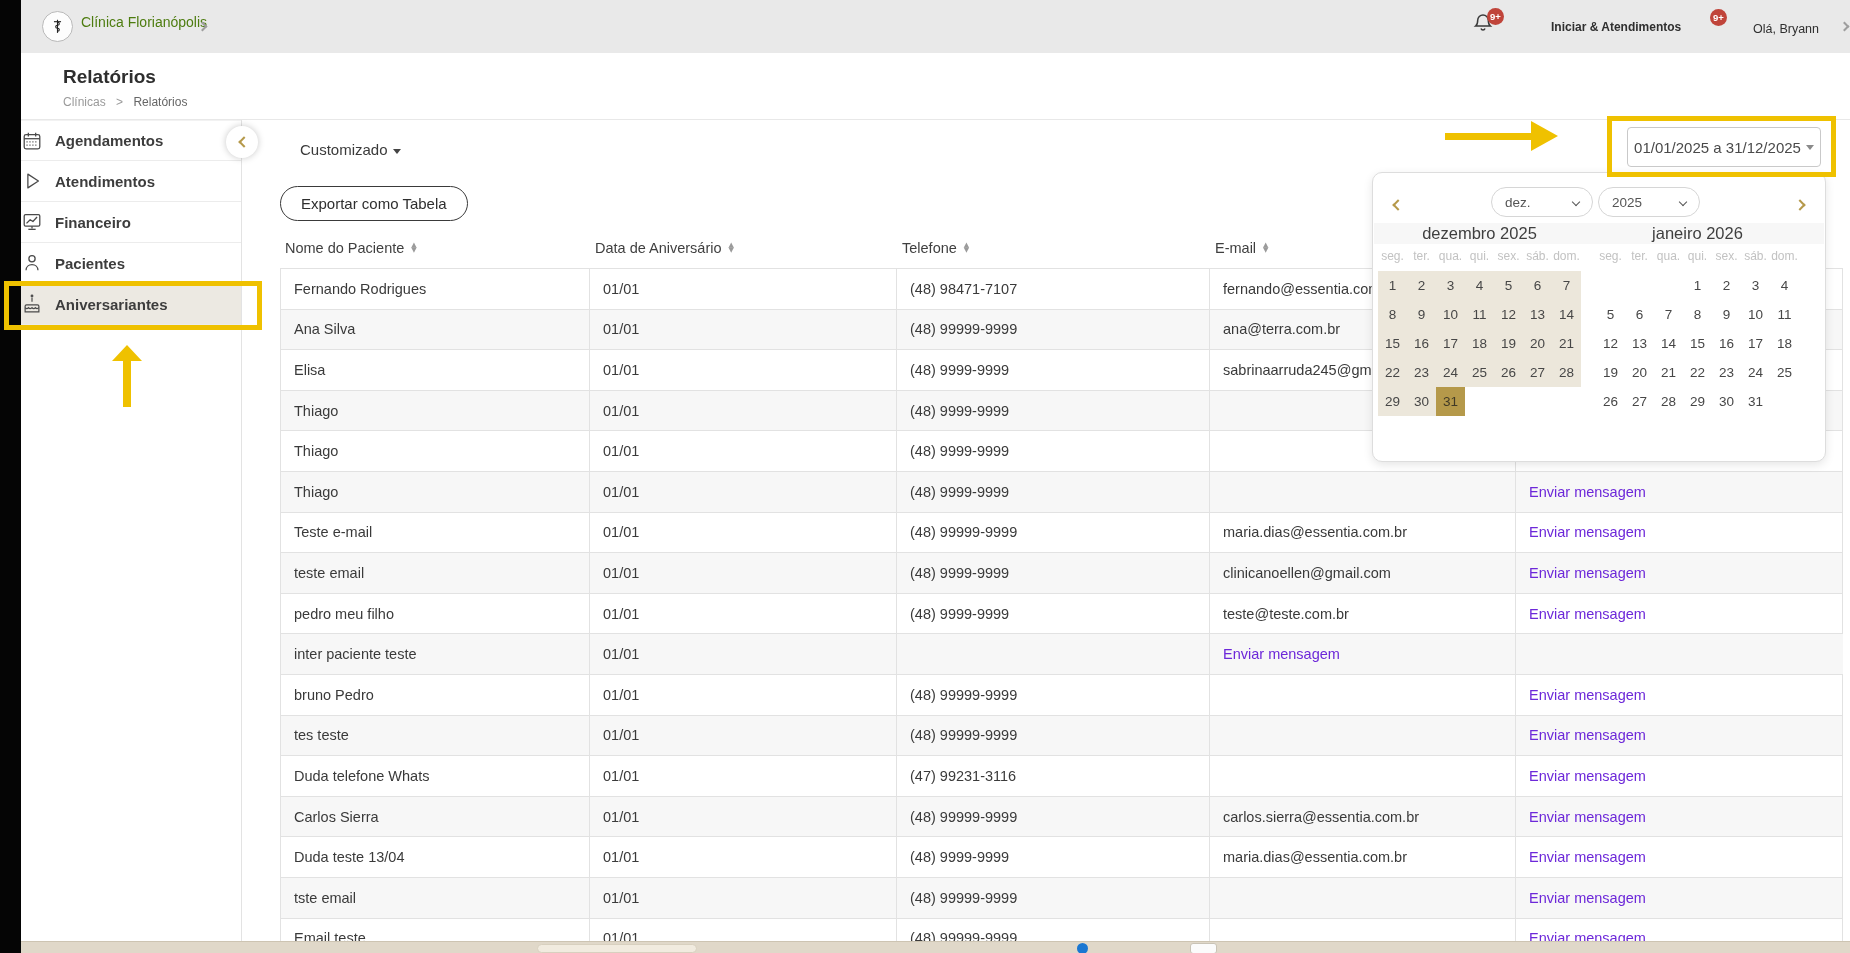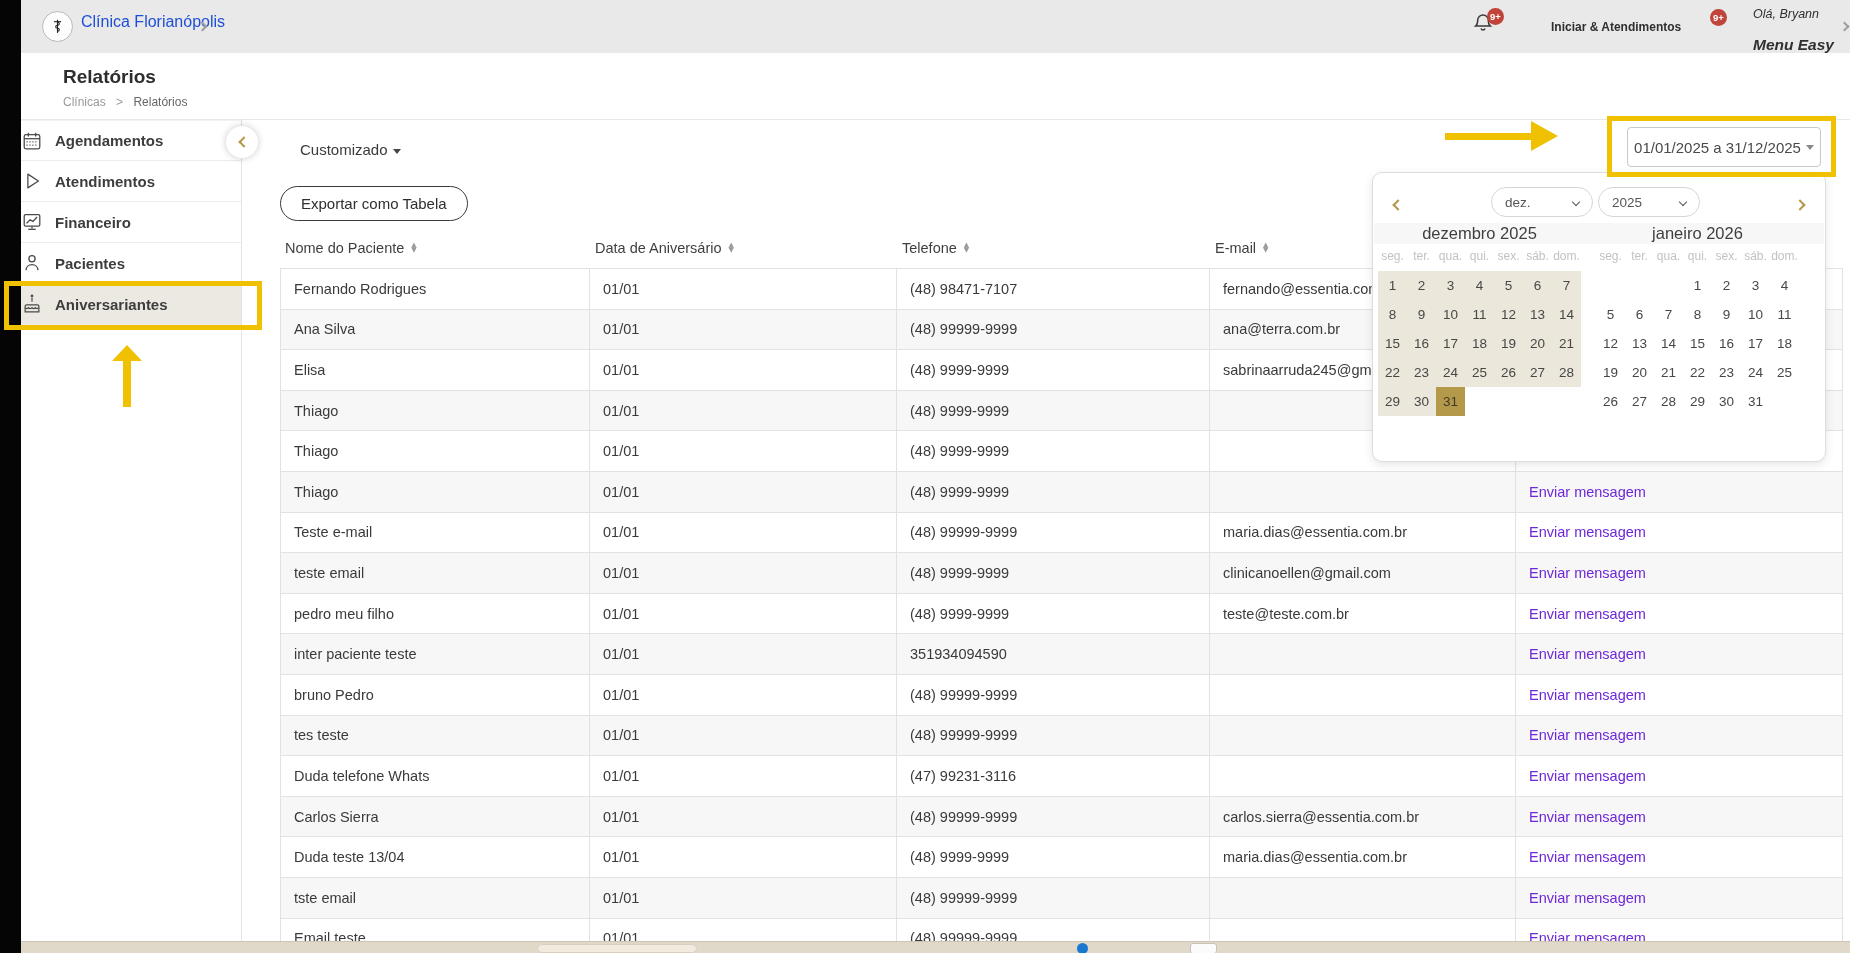--- a/index.html
+++ b/index.html
@@ -8,33 +8,33 @@
          font-family:"Liberation Sans", sans-serif; color:#3b3b3b; }
 
   
   .black-strip { position:absolute; left:0; top:0; width:21px; height:953px; background:#050505; }
 
   
   .topbar { position:absolute; left:21px; top:0; right:0; height:53px; background:#e9e9e9; }
   .logo-circle { position:absolute; left:21px; top:11px; width:31px; height:31px; border-radius:50%;
                  background:#fdfdfd; border:1px solid #b9b9b9; display:flex; align-items:center; justify-content:center; }
   .clinic-name { position:absolute; left:60px; top:0; height:44px; display:flex; align-items:center;
-                 font-size:16px; color:#1d4ed8; }
+                 font-size:14px; color:#4d7c0f; }
   .chev { display:inline-block; width:7px; height:7px; border-right:2px solid #9e9e9e; border-bottom:2px solid #9e9e9e; }
   .chev.right { transform:rotate(-45deg); }
   .chev.down  { transform:rotate(45deg); }
   .clinic-chev { position:absolute; left:178px; top:23px; }
   .bell-wrap { position:absolute; left:1450px; top:11px; width:34px; height:34px; }
   .badge { position:absolute; min-width:17px; height:17px; border-radius:9px; background:#c0443a; color:#fff;
            font-size:9.5px; font-weight:bold; display:flex; align-items:center; justify-content:center; padding:0 3px; }
   .bell-badge { left:16px; top:-3px; }
   .iniciar { position:absolute; left:1530px; top:0; height:53px; display:flex; align-items:center;
              font-size:12px; font-weight:bold; color:#2f2f2f; }
   .iniciar-badge { left:1689px; top:9px; }
-  .greet { position:absolute; left:1732px; top:7px; line-height:1.25;font-style:italic; }
+  .greet { position:absolute; left:1732px; top:22px; line-height:1.25; }
   .greet .hello { font-size:12.5px; color:#2f2f2f; }
   .greet .menu  { font-size:15.5px; font-weight:bold; color:#2f2f2f; margin-top:12px; }
   .topbar-chev { position:absolute; left:1820px; top:23px; }
 
   
   .page-header { position:absolute; left:21px; top:53px; right:0; height:67px; background:#fff; border-bottom:1px solid #e8e8e8; }
   .page-title { position:absolute; left:42px; top:13px; font-size:19px; font-weight:bold; color:#2e2e2e; }
   .breadcrumb { position:absolute; left:42px; top:42px; font-size:12px; color:#9a9a9a; }
   .breadcrumb .sep { margin:0 7px; color:#9a9a9a; }
   .breadcrumb .cur { color:#666; }
@@ -343,21 +343,20 @@
     <div class="td">pedro meu filho</div>
     <div class="td">01/01</div>
     <div class="td">(48) 9999-9999</div>
     <div class="td">teste@teste.com.br</div>
     <div class="td action">Enviar mensagem</div>
   </div>
 
   <div class="trow">
     <div class="td">inter paciente teste</div>
     <div class="td">01/01</div>
-    <div class="td">351934094590</div>
     <div class="td"></div>
     <div class="td action">Enviar mensagem</div>
   </div>
 
   <div class="trow">
     <div class="td">bruno Pedro</div>
     <div class="td">01/01</div>
     <div class="td">(48) 99999-9999</div>
     <div class="td"></div>
     <div class="td action">Enviar mensagem</div>

